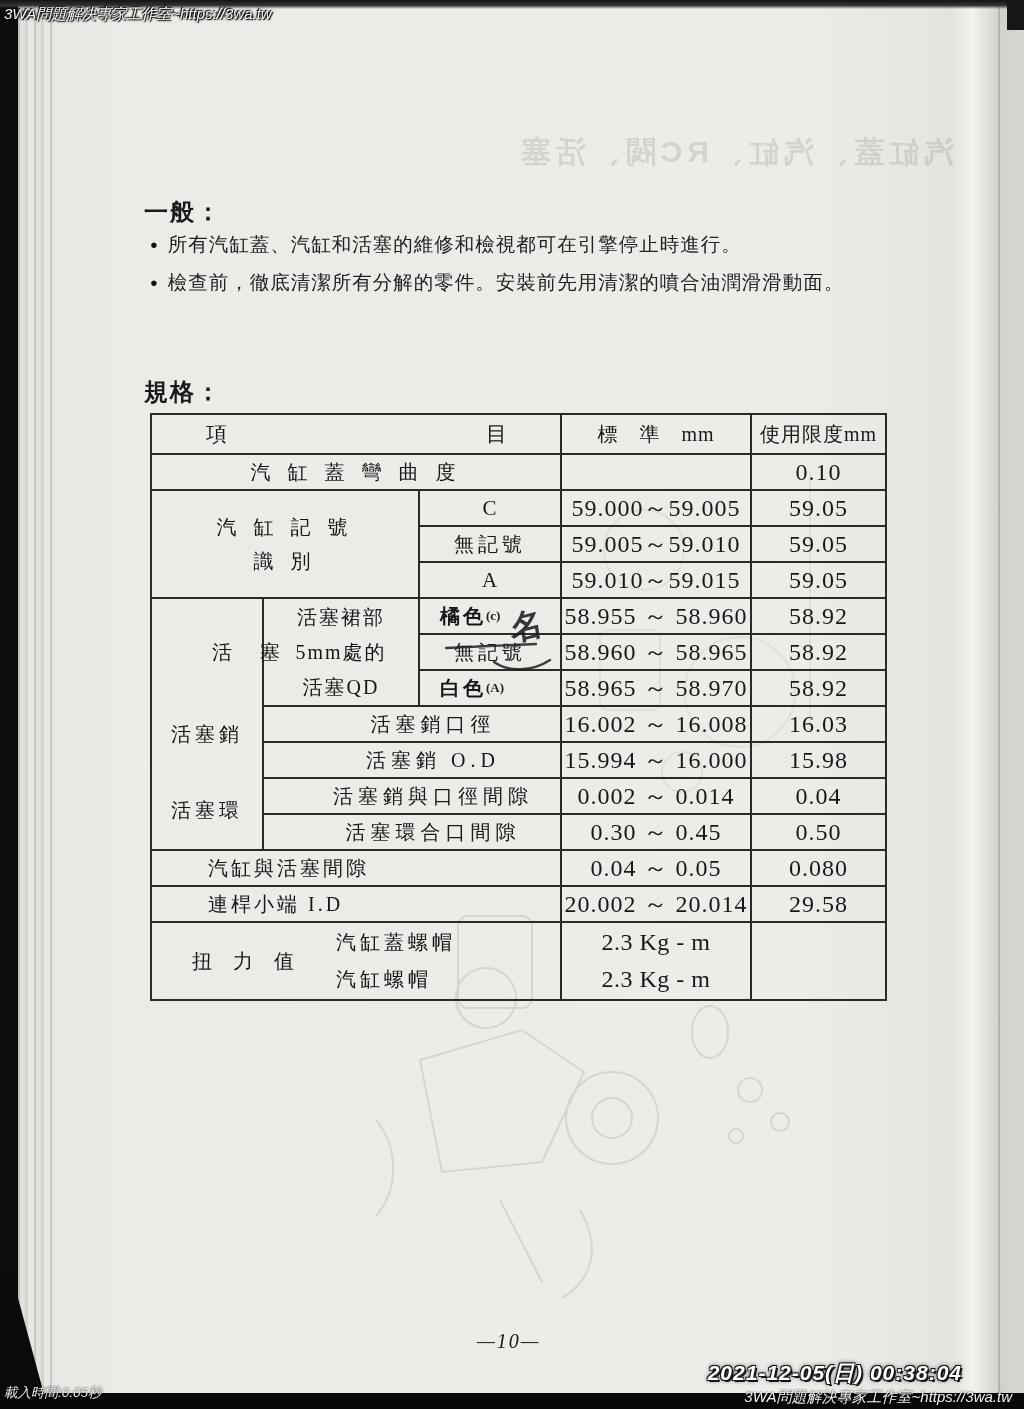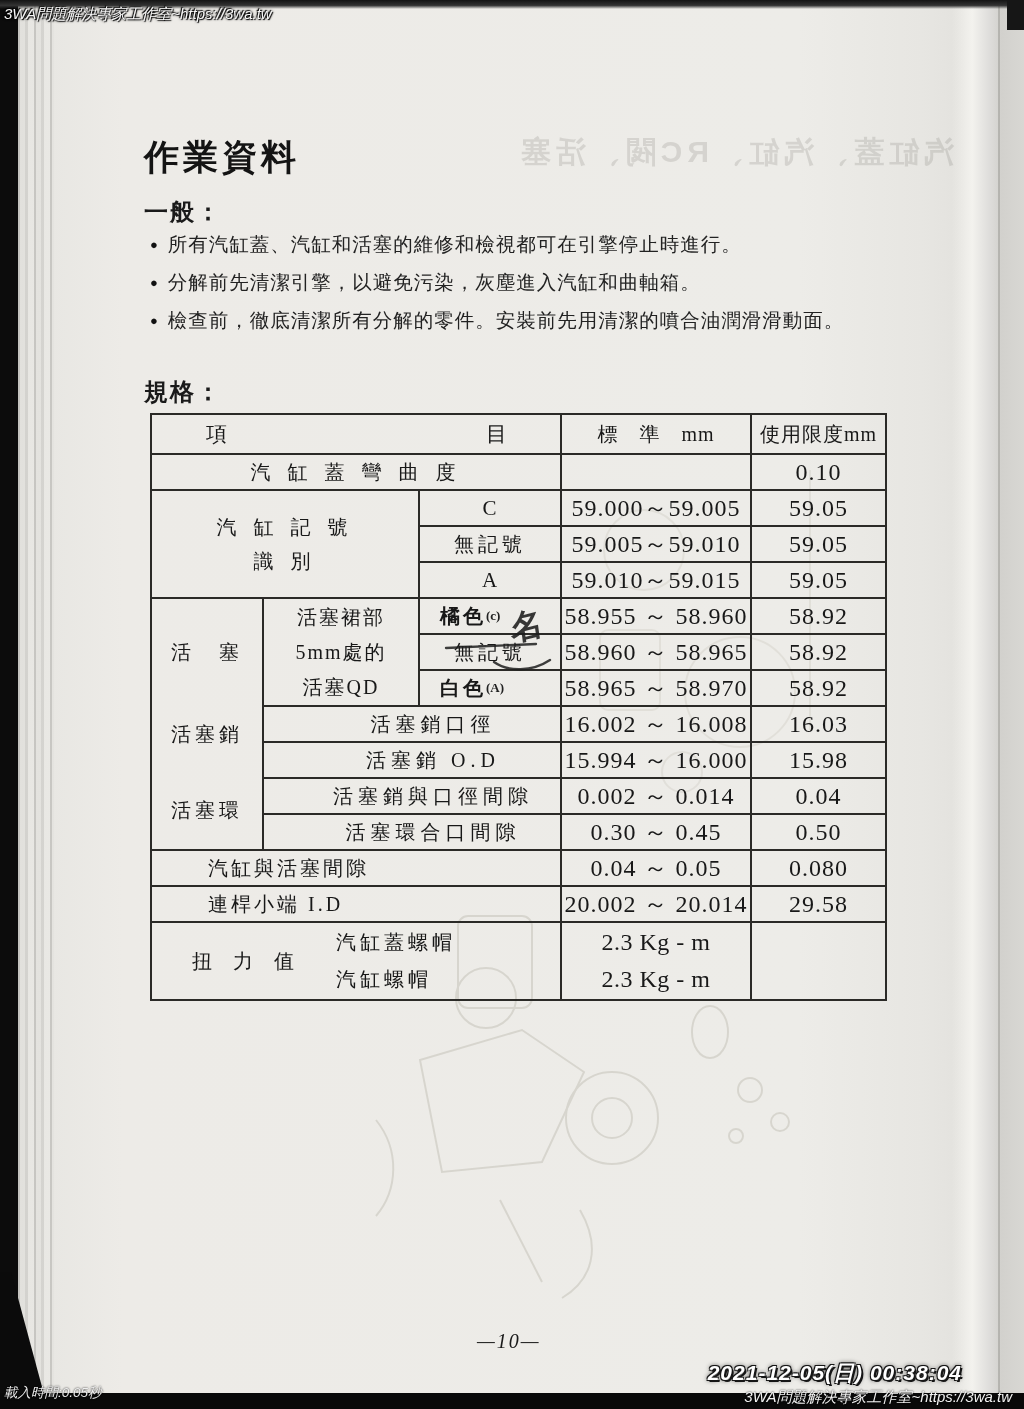--- a/index.html
+++ b/index.html
@@ -47,21 +47,21 @@
     border-collapse:collapse; table-layout:fixed; font-size:20px; color:#181818; }
   table.spec td { border:2px solid #2b2a27; padding:0; text-align:center; vertical-align:middle;
     letter-spacing:1px; background:transparent; }
   tr.r { height:36px; } tr.rh { height:40px; } tr.rt { height:78px; }
   .spread { display:flex; justify-content:space-between; padding:0 52px 0 54px; font-size:21px; }
   .cell-left { text-align:center; padding-left:42px !important; letter-spacing:5px !important; }
   .cell-left2 { text-align:left !important; padding-left:56px !important; letter-spacing:3px !important; }
   .two-line { line-height:1.7; letter-spacing:6px; }
   .group-cell { position:relative; }
   .group-cell .g { position:absolute; left:0; width:100%; letter-spacing:4px; }
-  .g-piston { top:40px; } .g-pin { top:122px; } .g-ring { top:198px; }
+  .g-piston { top:40px;margin-left:41px; } .g-pin { top:122px; } .g-ring { top:198px; }
   .sub3 { line-height:35px; letter-spacing:2px; }
   .variant { display:flex; align-items:center; padding:0 17px 0 20px;font-weight:bold; }
   .variant .code { font-size:13px; letter-spacing:0; color:#222; }
   .variant .vlabel { letter-spacing:3px; }
   .num { font-size:24px; letter-spacing:.5px; white-space:nowrap; }
   .torque-cell { display:flex; align-items:center; text-align:left;border-radius:30px; }
   .torque-group { margin-left:40px; letter-spacing:8px; white-space:nowrap; }
   .torque-items { margin-left:34px; line-height:37px; letter-spacing:4px; text-align:left; }
   .torque-vals { line-height:37px; }
 
@@ -109,30 +109,26 @@
     <g fill="none" stroke="#ccc9bf" stroke-width="2" opacity="0.35">
       <circle cx="84" cy="120" r="40"></circle>
         <circle cx="180" cy="262" r="55"></circle>
       <circle cx="122" cy="342" r="20"></circle>
         <path d="M250,40 L250,300"></path>
       <rect x="40" y="200" width="60" height="80" rx="8"></rect>
     </g>
   </svg>
 
   <div class="content">
-    <div class="title">作業資料</div>
 
     <div class="h-sec h-general">一般：</div>
 
     <ul class="bullets">
       <li>
         <span class="dot">●</span><span>所有汽缸蓋、汽缸和活塞的維修和檢視都可在引擎停止時進行。</span>
-      </li>
-      <li>
-        <span class="dot">●</span><span>分解前先清潔引擎，以避免污染，灰塵進入汽缸和曲軸箱。</span>
       </li>
       <li>
         <span class="dot">●</span><span>檢查前，徹底清潔所有分解的零件。安裝前先用清潔的噴合油潤滑滑動面。</span>
       </li>
     </ul>
 
     <div class="h-sec h-specs">規格：</div>
 
     <table class="spec">
       <colgroup>

